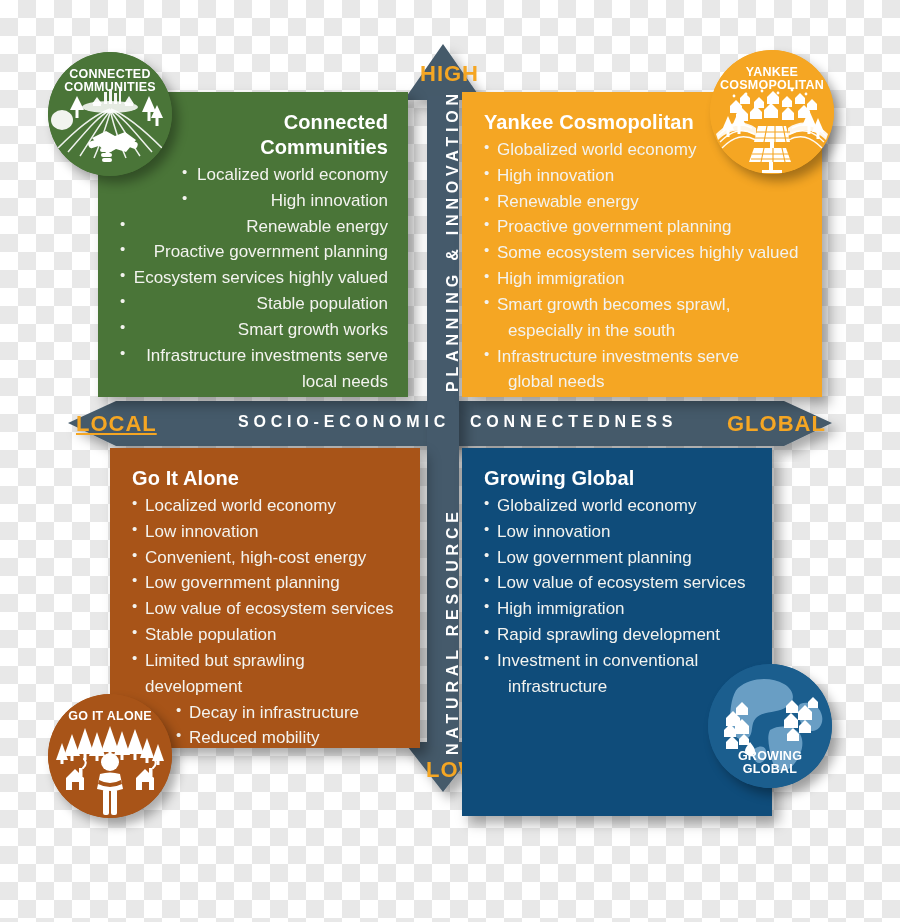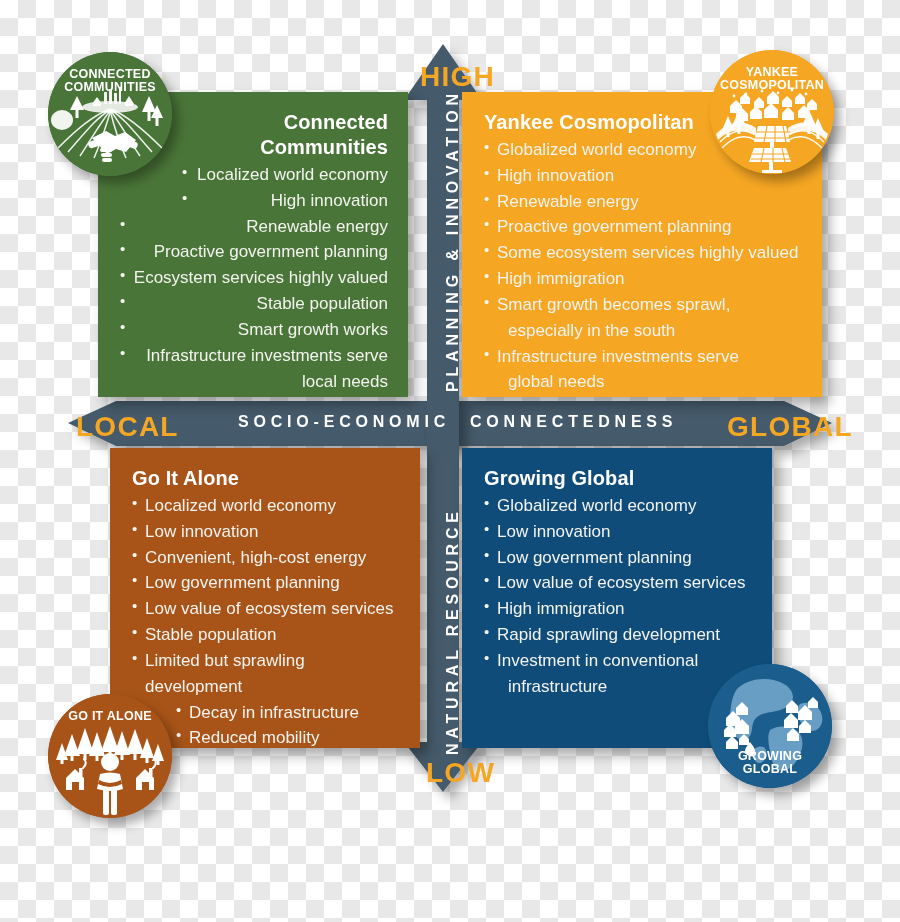--- a/index.html
+++ b/index.html
@@ -33,25 +33,25 @@
     letter-spacing:0.30em;
     white-space:nowrap;
     font-size:16px;
   }
   .axis-end{
     position:absolute;
     color:#F5A623;
     font-weight:bold;
     letter-spacing:0.045em;
     white-space:nowrap;
-    font-size:28px;
+    font-size:22px;
   }
   #h-axis-left-word{ left:238px; top:413px; }
   #h-axis-right-word{ left:470px; top:413px; }
-  #label-local{ left:76px;  top:411px; }
+  #label-local{ left:76px;  top:411px;text-decoration:underline; }
   #label-global{ left:727px; top:411px; }
   #label-high{  left:420px; top:61px; }
   #label-low{   left:426px; top:757px; }
 
   .v-word{
     position:absolute;
     color:#ffffff;
     font-weight:bold;
     letter-spacing:0.30em;
     white-space:nowrap;
@@ -109,21 +109,21 @@
   }
   #panel-yankee-cosmopolitan{
     left:462px; top:92px; width:360px; height:305px;
     background:#F5A623;
   }
   #panel-go-it-alone{
     left:110px; top:448px; width:310px; height:300px;
     background:#A85418;
   }
   #panel-growing-global{
-    left:462px; top:448px; width:310px; height:300px;
+    left:462px; top:448px; width:310px; height:368px;
     background:#0F4C7A;
   }
 
   
   .badge{
     position:absolute;
     width:124px;height:124px;
     border-radius:50%;
     box-shadow:6px 7px 11px rgba(0,0,0,0.33);
     overflow:hidden;

